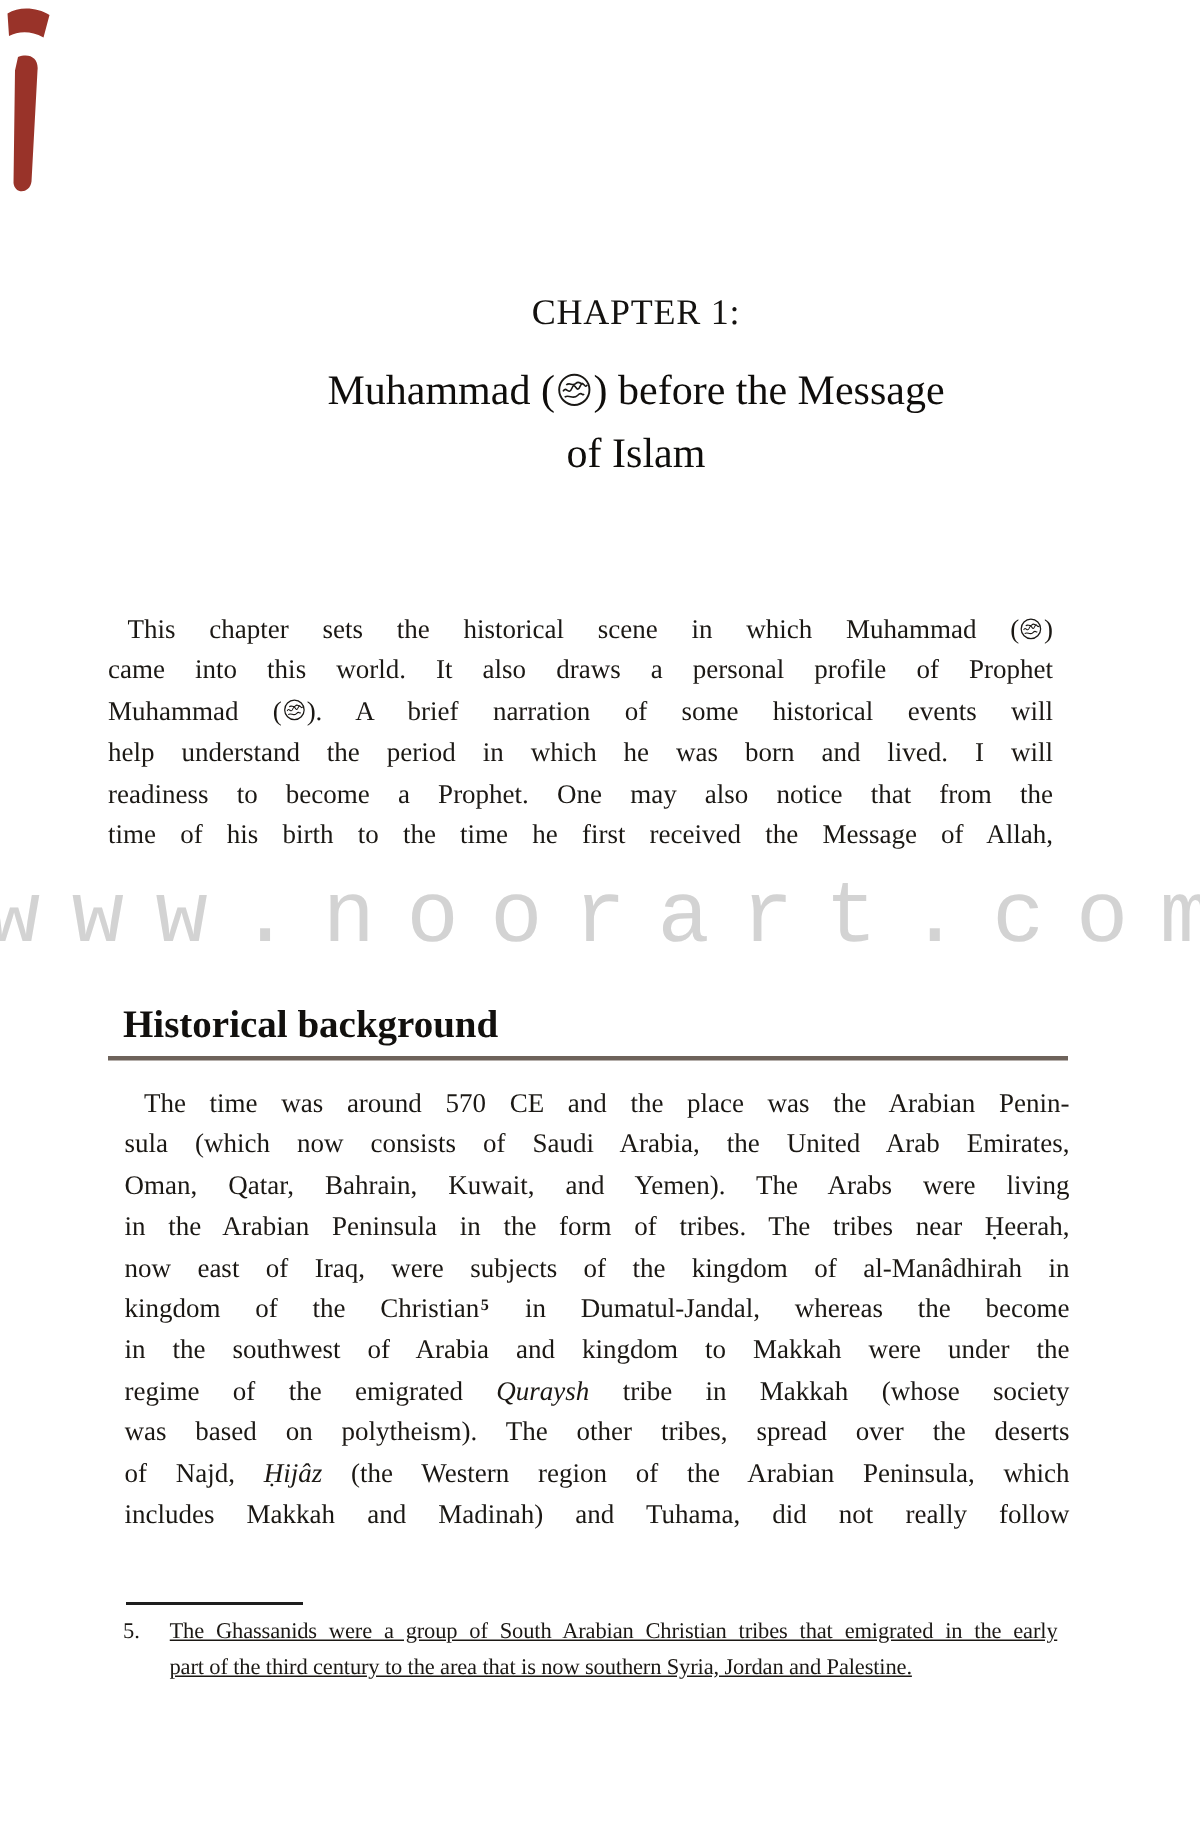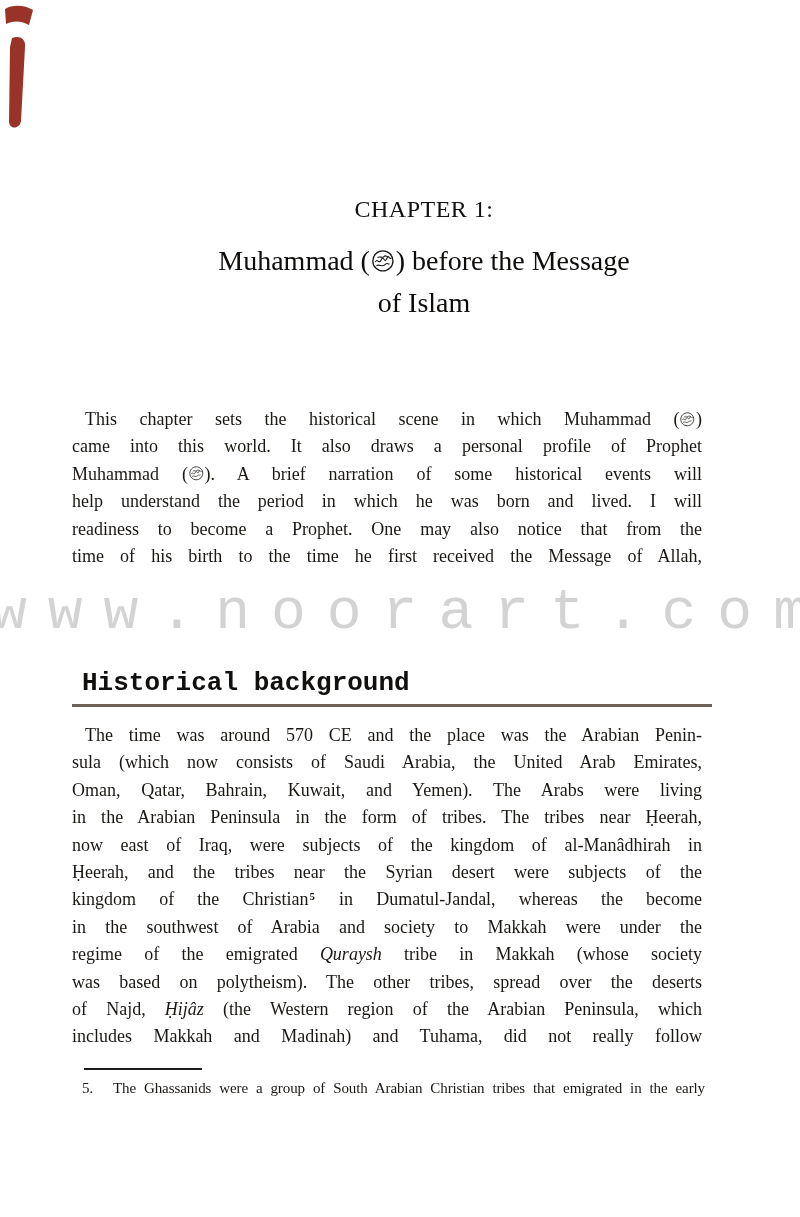--- a/index.html
+++ b/index.html
@@ -27,31 +27,31 @@
   .book-title .tline{text-align:center !important;text-align-last:center !important;white-space:nowrap;}
 
   .para{position:absolute;left:72px;width:630px;font-size:18px;line-height:27.4px;}
   .para .tline{
     text-align:justify;text-align-last:justify;
     height:27.4px;overflow:hidden;
   }
   .para .tline.last{text-align-last:left;}
   .para .tline.indent{padding-left:13px;}
   .intro{top:406px;}
-  .body-par{top:722px;}
+  .body-par{top:722px;margin-left:11px;}
 
   .em{font-style:italic;}
   .sup{font-size:0.6em;font-weight:bold;position:relative;top:-0.45em;padding:0 1px;}
 
   .pbuh{display:inline-block;width:0.92em;height:0.92em;vertical-align:-0.12em;}
   .pbuh svg{width:100%;height:100%;display:block;}
 
   .section-heading{
     position:absolute;left:82px;top:668px;
-    font-size:26px;font-weight:bold;color:#12100e;white-space:nowrap;font-family:Liberation Mono, monospace;
+    font-size:26px;font-weight:bold;color:#12100e;white-space:nowrap;
   }
   .heading-rule{
     position:absolute;left:72px;top:704px;width:640px;height:3px;
     background:#55483e;opacity:.85;
   }
 
   .watermark{
     position:absolute;left:-8px;top:578px;width:816px;height:64px;
     display:flex;justify-content:space-between;align-items:flex-end;
     font-family:"Liberation Mono","DejaVu Sans Mono",monospace;
@@ -61,21 +61,21 @@
   .watermark span{display:block;}
 
   .footnote-rule{
     position:absolute;left:84px;top:1068px;width:118px;height:2px;background:#1e1e1e;
   }
   .footnote{
     position:absolute;left:82px;top:1076px;width:624px;
     font-size:15px;line-height:24px;color:#1b1814;
   }
   .footnote-num{position:absolute;left:0;top:0;}
-  .footnote-text{position:absolute;left:31px;top:0;width:592px;letter-spacing:-.1px;}
+  .footnote-text{position:absolute;left:31px;top:0;width:592px;letter-spacing:-.1px;text-decoration:underline;}
   .footnote-text .tline{text-align:justify;text-align-last:justify;height:24px;overflow:hidden;}
   .footnote-text .tline.last{text-align-last:left;}
 </style>
 </head>
 <body>
 
 <div class="page">
 
   <svg class="corner-mark" viewBox="0 0 40 132" xmlns="http://www.w3.org/2000/svg">
     <path d="M3 7 C11 2 23 3 31 8 L27 23 C18 18 10 19 4 22 Z" fill="#8f1d12"></path>
@@ -115,23 +115,22 @@
 
   <div class="section-heading">Historical background</div>
   <div class="heading-rule"></div>
 
   <div class="para body-par">
       <div class="tline indent"><span>The time was around 570 CE and the place was the Arabian Penin-</span></div>
       <div class="tline"><span>sula (which now consists of Saudi Arabia, the United Arab Emirates,</span></div>
       <div class="tline"><span>Oman, Qatar, Bahrain, Kuwait, and Yemen). The Arabs were living</span></div>
       <div class="tline"><span>in the Arabian Peninsula in the form of tribes. The tribes near Ḥeerah,</span></div>
       <div class="tline"><span>now east of Iraq, were subjects of the kingdom of al-Manâdhirah in</span></div>
-      <div class="tline"><span>Ḥeerah, and the tribes near the Syrian desert were subjects of the</span></div>
       <div class="tline"><span>kingdom of the Christian</span><span class="sup">5</span><span> in Dumatul-Jandal, whereas the become</span></div>
-      <div class="tline"><span>in the southwest of Arabia and society to Makkah were under the</span></div>
+      <div class="tline"><span>in the southwest of Arabia and kingdom to Makkah were under the</span></div>
       <div class="tline"><span>regime of the emigrated </span><span class="em">Quraysh</span><span> tribe in Makkah (whose society</span></div>
       <div class="tline"><span>was based on polytheism). The other tribes, spread over the deserts</span></div>
       <div class="tline"><span>of Najd, </span><span class="em">Ḥijâz</span><span> (the Western region of the Arabian Peninsula, which</span></div>
       <div class="tline"><span>includes Makkah and Madinah) and Tuhama, did not really follow</span></div>
     </div>
 
   <div class="watermark" style="color: rgb(199, 199, 199);">
       <span>w</span>
       <span>w</span>
       <span>w</span>
@@ -147,16 +146,17 @@
       <span>c</span>
       <span>o</span>
       <span>m</span>
     </div>
 
   <div class="footnote-rule"></div>
   <div class="footnote">
     <span class="footnote-num">5.</span>
     <div class="footnote-text">
         <div class="tline"><span>The Ghassanids were a group of South Arabian Christian tribes that emigrated in the early</span></div>
+        <div class="tline last"><span>part of the third century to the area that is now southern Syria, Jordan and Palestine.</span></div>
       </div>
   </div>
 
 </div>
 
 </body></html>

